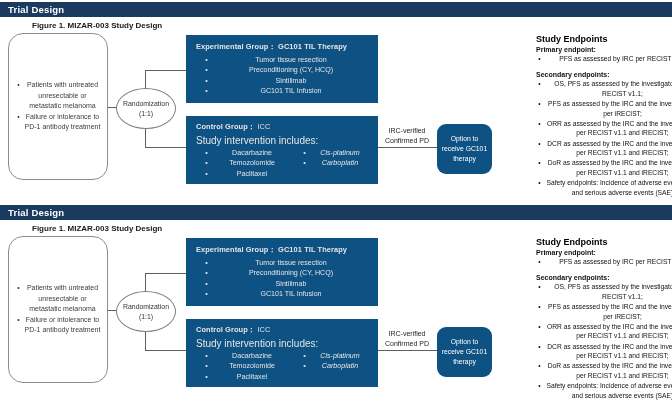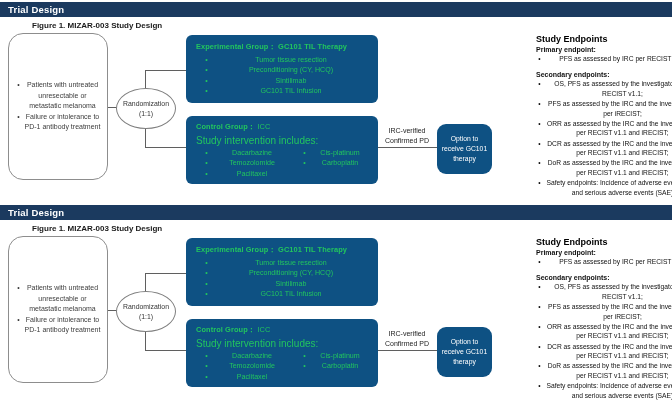--- a/index.html
+++ b/index.html
@@ -31,30 +31,30 @@
   .ln-v{left:145px;top:70px;width:1px;height:78px;}
   .ln-t{left:145px;top:70px;width:42px;height:1px;}
   .ln-b{left:145px;top:147px;width:42px;height:1px;}
   .ln-irc{left:378px;top:147px;width:59px;height:1px;}
 
   .oval{position:absolute;left:116px;top:88px;width:60px;height:41px;background:#fff;
        border:1px solid #7e7e7e;border-radius:50%;z-index:2;
        display:flex;align-items:center;justify-content:center;text-align:center;
        font-size:6.9px;color:#333;line-height:1.35;padding:0 3px;box-sizing:border-box;}
 
-  .bluebox{position:absolute;background:var(--blue);color:#22c55e;border-radius:6px;
+  .bluebox{position:absolute;background:var(--blue);color:#e5e5e5;border-radius:0;
        box-sizing:border-box;z-index:2;}
   .exp{left:186px;top:35px;width:192px;height:68px;padding:7px 6px 4px 10px;}
   .ctrl{left:186px;top:116px;width:192px;height:68px;padding:6px 6px 0 10px;}
   .btitle{font-size:7.4px;font-weight:bold;margin-bottom:3px;letter-spacing:.1px;}
   .bluebox .b{font-size:7.1px;line-height:1.45;margin-left:7px;}
   .ctrl-sub{font-size:10px;margin-bottom:2px;}
   .cols{display:flex;}
   .col1{width:98px;}
-  .col2{flex:1;}
+  .col2{flex:1;font-style:italic;}
 
   .irc{position:absolute;left:376px;top:126px;width:62px;text-align:center;
        font-size:7px;color:#222;line-height:1.4;}
 
   .optbox{position:absolute;left:437px;top:124px;width:55px;height:50px;background:var(--blue);
        color:#fff;border-radius:9px;display:flex;align-items:center;justify-content:center;
        text-align:center;font-size:6.8px;line-height:1.45;padding:2px;box-sizing:border-box;z-index:2;}
 
   .endpoints{position:absolute;left:504px;top:34px;width:166px;color:#111;margin-left:32px;}
   .ep-title{font-size:9px;font-weight:bold;color:#000;margin-bottom:2px;}

